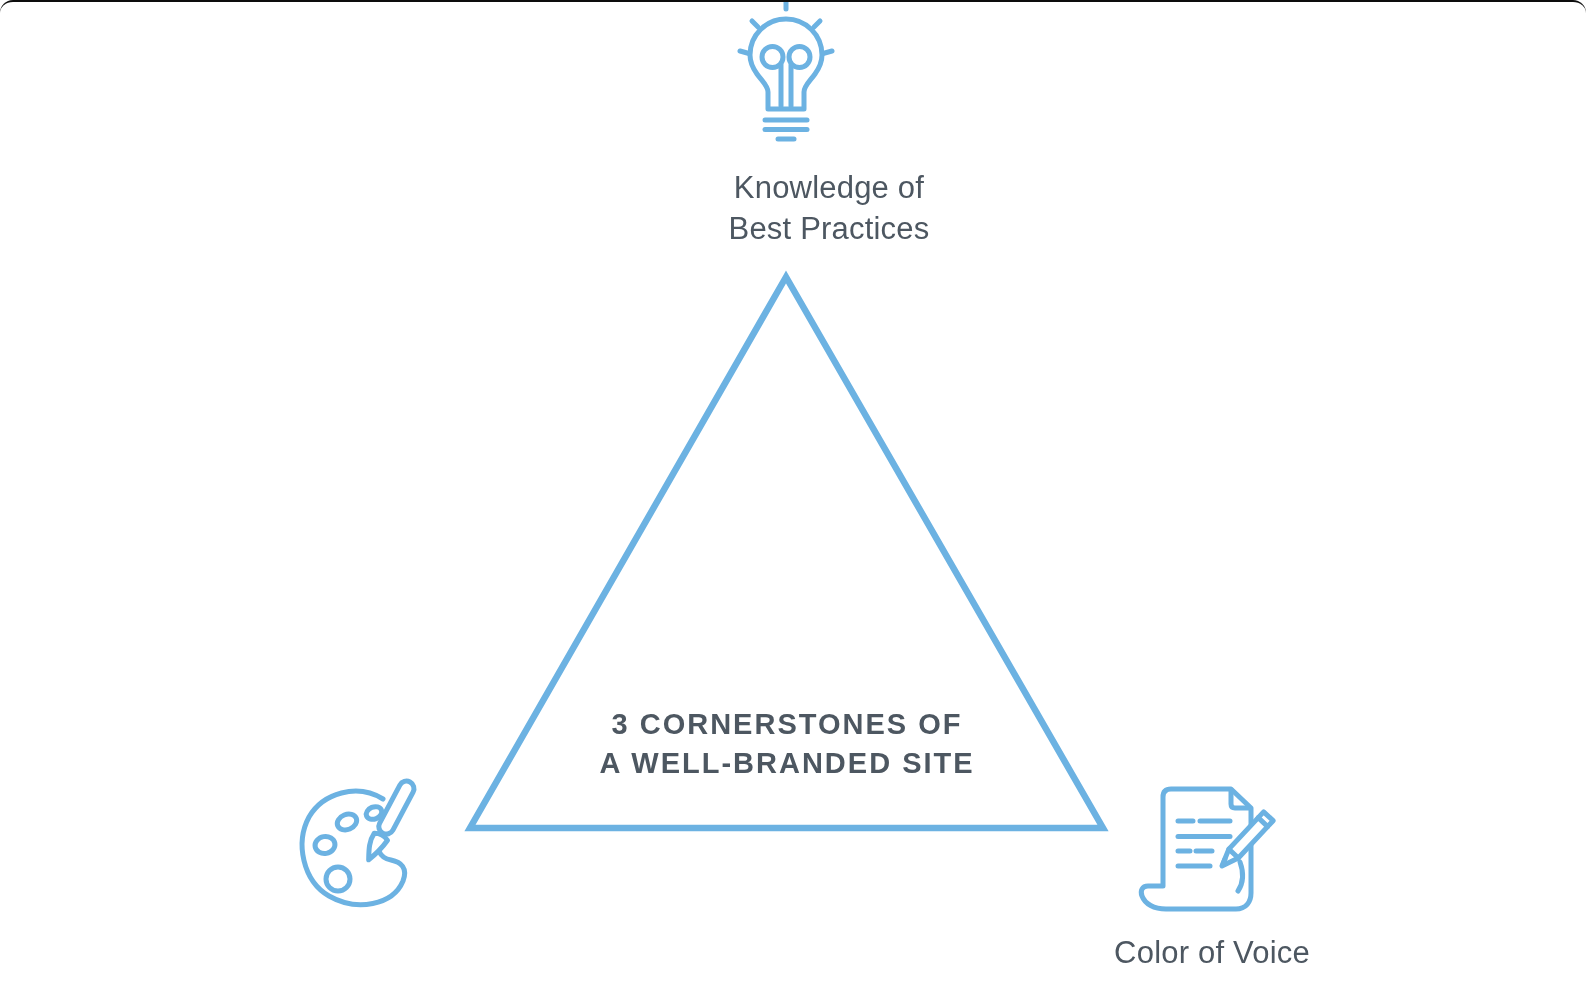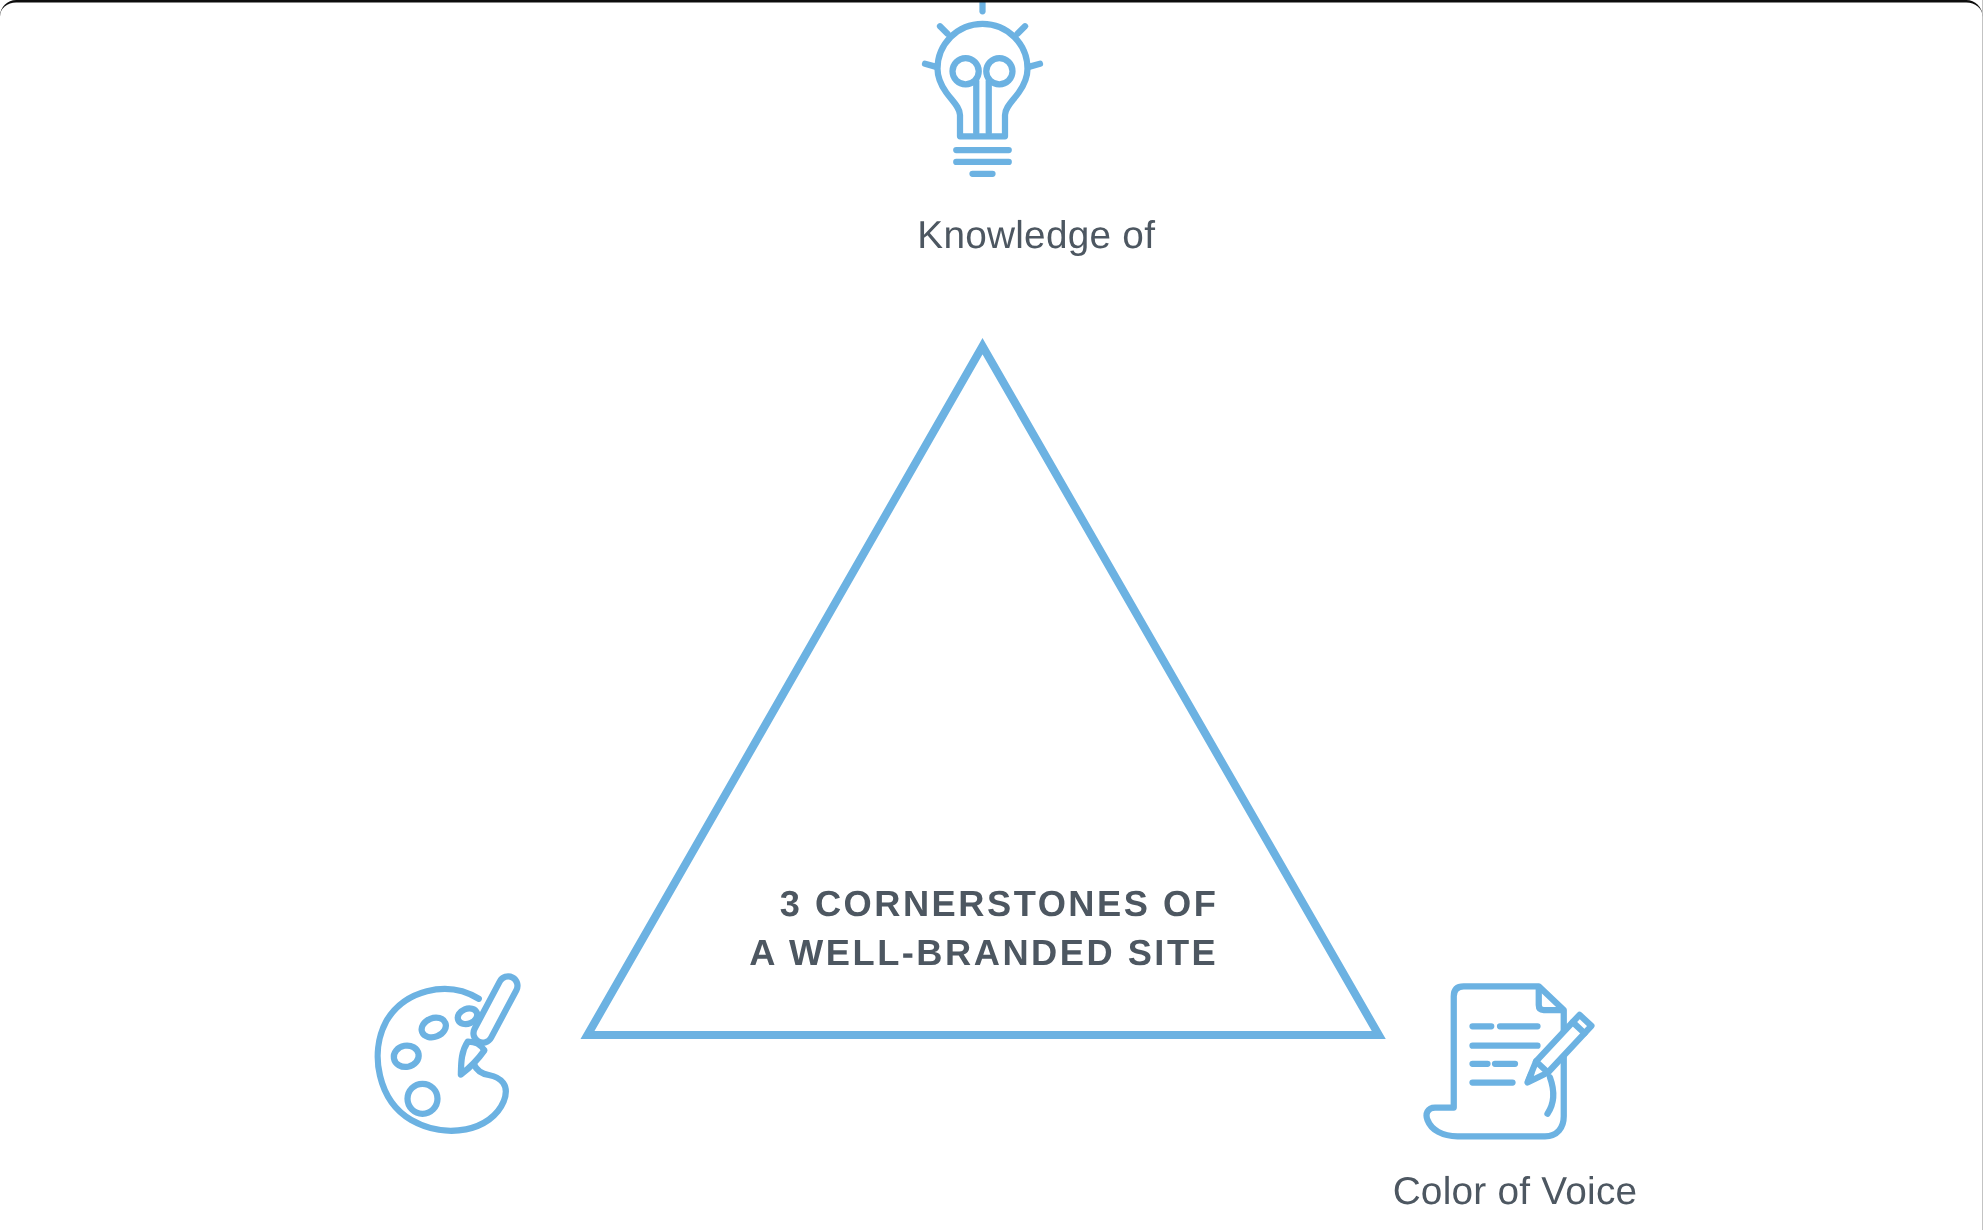--- a/index.html
+++ b/index.html
@@ -30,21 +30,21 @@
   .tri { stroke: var(--accent, #6cb2e2); stroke-width: 6.5; fill: none; stroke-linejoin: miter; }
 
   .label {
     position: absolute; transform: translateX(-50%);
     text-align: center; white-space: nowrap;
     color: var(--text, #4d5761);
     font-size: 31px; line-height: 41px; letter-spacing: 0.2px;
   }
   .center-title {
     position: absolute; transform: translateX(-50%);
-    text-align: right; white-space: nowrap;
+    text-align: center; white-space: nowrap;
     color: var(--text, #4d5761);
     font-weight: bold; font-size: 29px; line-height: 39px; letter-spacing: 2px;
   }
 </style>
 </head>
 <body>
 
 <div class="canvas">
 
   <div class="frame"></div>
@@ -68,20 +68,21 @@
     <path class="s" d="M47,65 L47,106"></path>
     <path class="s" d="M57,65 L57,106"></path>
 
     <path class="s" d="M31,120 L73,120"></path>
     <path class="s" d="M31,129.5 L73,129.5"></path>
     <path class="s" d="M44,139 L60,139"></path>
   </svg>
 
   <div class="label" style="left:786px; top:167px;margin-left:43px;">
     <div>Knowledge of</div>
+    <div>Best Practices</div>
   </div>
 
   <div class="center-title" style="left:787px; top:705px;">
     <div>3 CORNERSTONES OF</div>
     <div>A WELL-BRANDED SITE</div>
   </div>
 
   <svg style="left:299px; top:777px;" width="126" height="136" viewBox="0 0 126 136">
 
     <path class="s" d="M84,22 C58,6 24,16 10,40 C-4,66 4,104 30,119 C58,135 94,128 104,104 C109,91 102,85 92,83 C80,81 76,70 82,61"></path>

